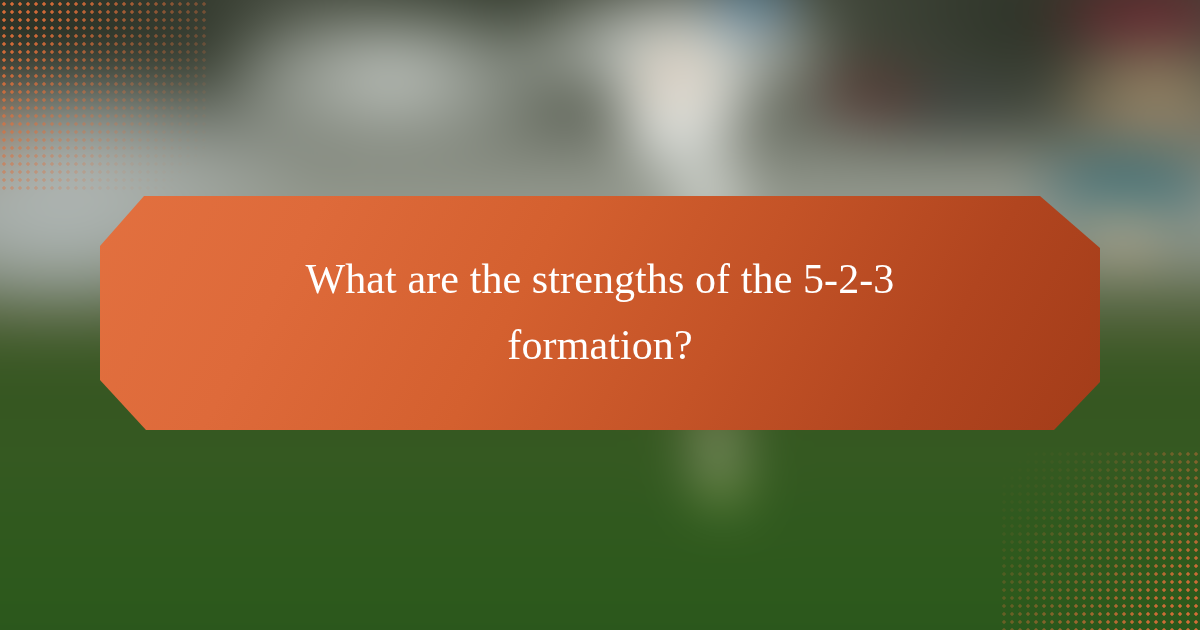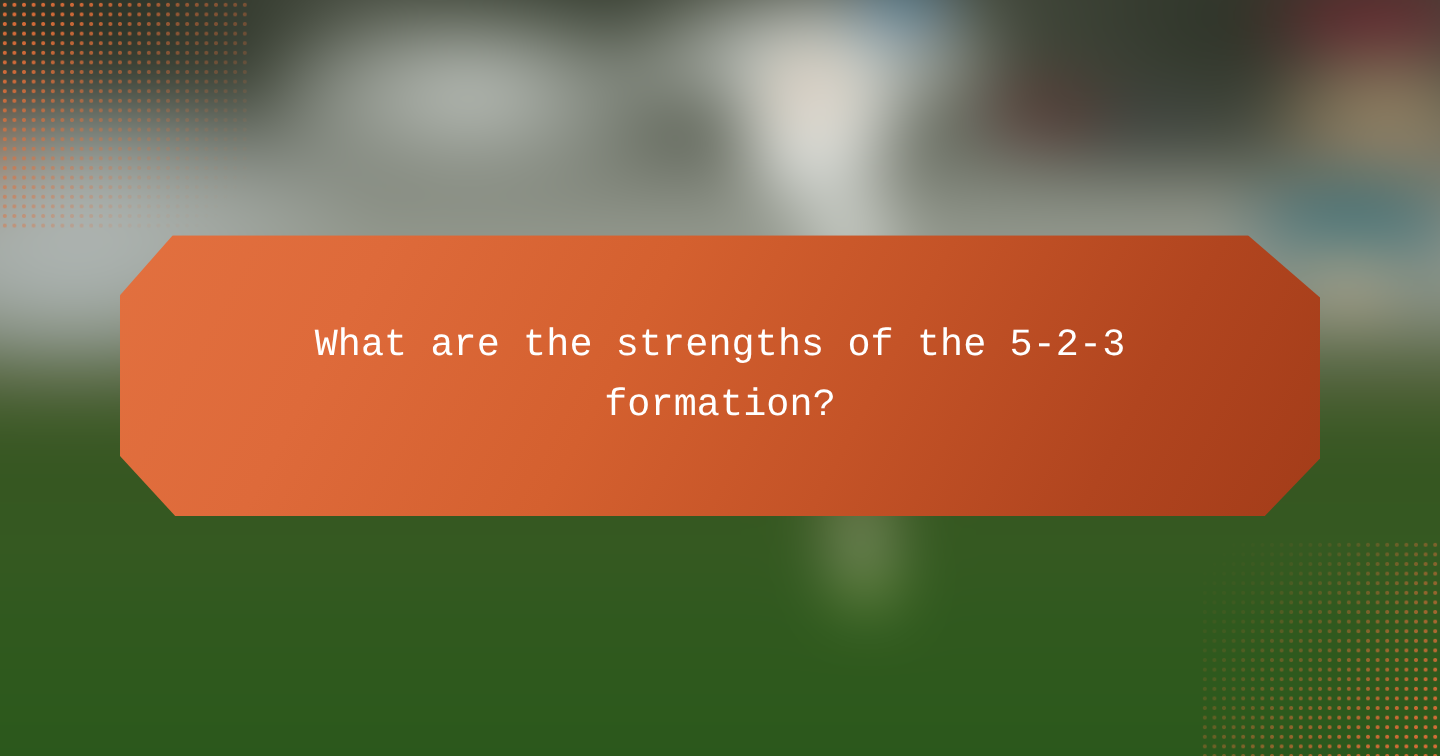--- a/index.html
+++ b/index.html
@@ -246,22 +246,22 @@
     justify-content: center;
     box-sizing: border-box;
     padding: 0 120px;
   }
 
   #question-text {
     margin: 16px;
     width: 100%;
     text-align: center;
     color: #ffffff;
-    font-family: Liberation Mono, monospace;
-    font-size: 32px;
+    font-family: Liberation Serif, serif;
+    font-size: 42px;
     font-weight: 400;
     line-height: 1.56;
     letter-spacing: 0.1px;
     text-rendering: optimizeLegibility;
   }
 </style>
 </head>
 <body>
 
 <div id="stage">

